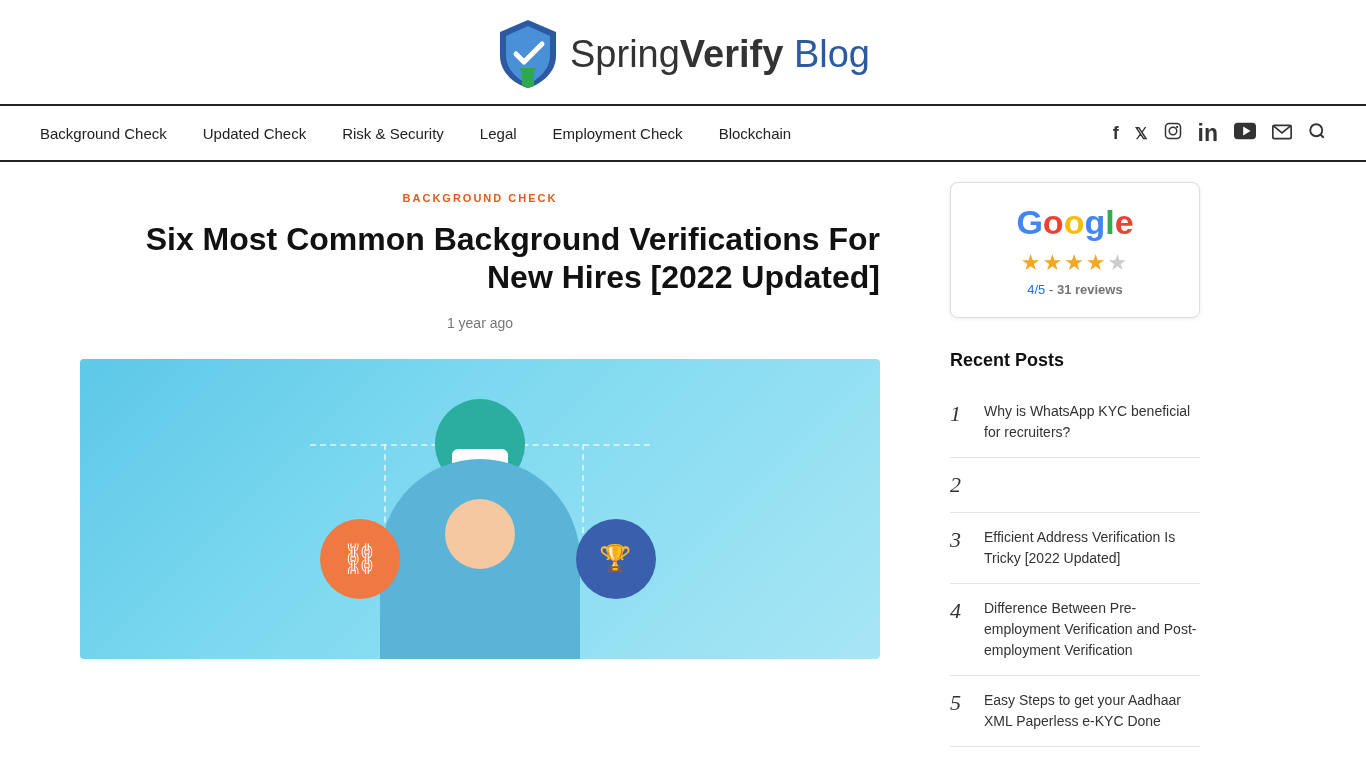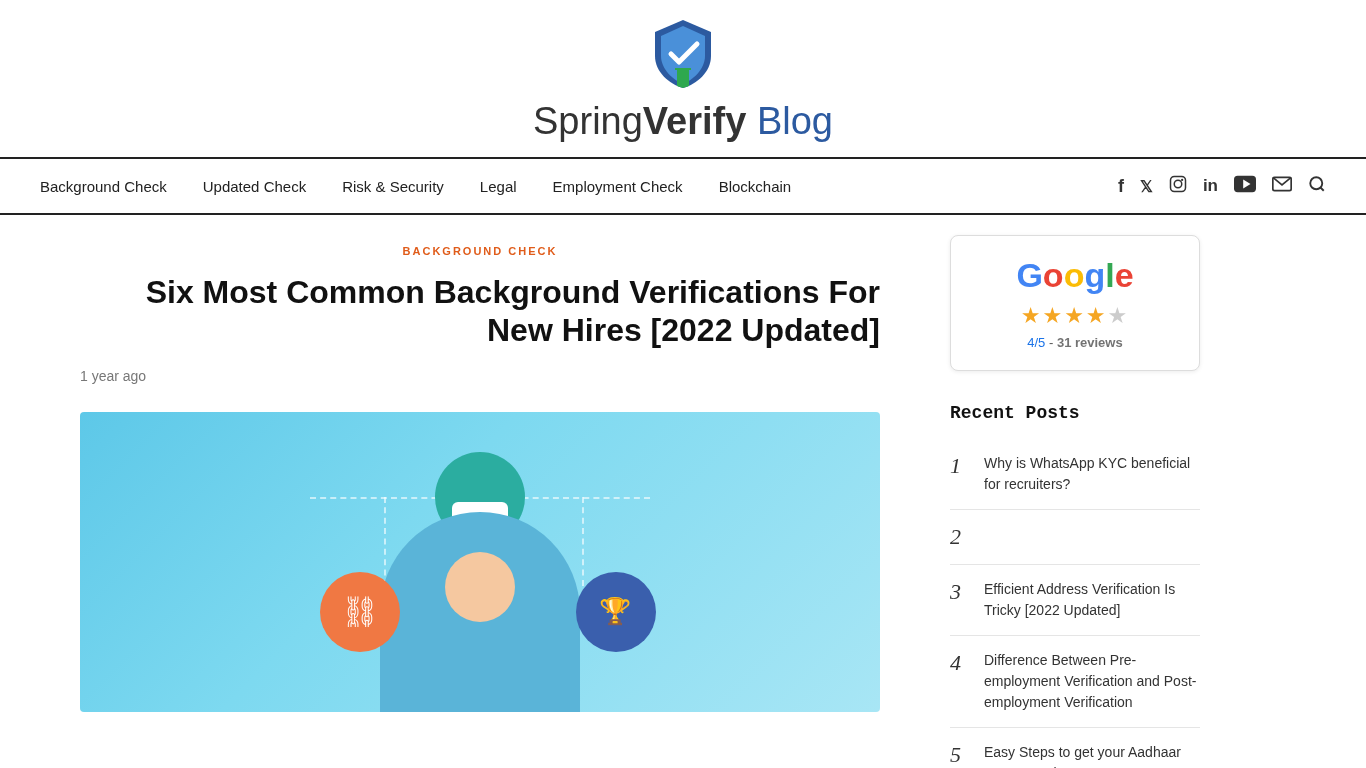--- a/index.html
+++ b/index.html
@@ -1,41 +1,41 @@
 <!DOCTYPE html>
 <html><head>
   <meta charset="utf-8">
   <style>
     * { margin: 0; padding: 0; box-sizing: border-box; }
     body { font-family: Georgia, 'Times New Roman', serif; background: #fff; color: #333; width: 1366px; min-height: 768px; overflow-x: hidden; }
 
     
     .header { display: flex; justify-content: center; align-items: center; padding: 18px 0 14px; border-bottom: 2px solid #222; }
-    .logo-wrap { display: flex; align-items: center; gap: 10px; flex-direction: column; }
+    .logo-wrap { display: flex; align-items: center; gap: 10px; }
     .logo-icon { width: 64px; height: 72px; position: relative; }
     .logo-text { font-size: 38px; font-weight: 400; color: #333; font-family: Arial, sans-serif; }
     .logo-text span.verify { font-weight: 700; }
     .logo-text span.blog { color: #2c5aa0; }
 
     
     .nav { display: flex; justify-content: space-between; align-items: center; padding: 0 40px; border-bottom: 2px solid #222; height: 56px; }
     .nav-links { display: flex; gap: 36px; align-items: center; }
     .nav-links a { text-decoration: none; color: #222; font-size: 15px; font-family: Arial, sans-serif; font-weight: 400; }
     .nav-icons { display: flex; gap: 16px; align-items: center; }
-    .nav-icon { font-size: 17px; color: #333; cursor: pointer; }
+    .nav-icon { font-size: 23px; color: #333; cursor: pointer; }
 
     
     .main-layout { display: flex; gap: 0; padding: 0; max-width: 1366px; margin: 0 auto; }
     .content-area { flex: 1; padding: 30px 60px 30px 80px; max-width: 940px; }
     .sidebar { width: 280px; padding: 20px 20px 20px 10px; flex-shrink: 0; }
 
     
     .category-label { color: #e05c1a; font-size: 11px; font-weight: 700; letter-spacing: 2px; text-transform: uppercase; font-family: Arial, sans-serif; text-align: center; margin-bottom: 16px; }
     .article-title { font-size: 32px; font-weight: 900; text-align: right; line-height: 1.2; color: #111; font-family: Arial, sans-serif; margin-bottom: 18px; }
-    .article-meta { color: #777; font-size: 14px; font-family: Arial, sans-serif; margin-bottom: 28px; }
+    .article-meta { text-align: center; color: #777; font-size: 14px; font-family: Arial, sans-serif; margin-bottom: 28px; }
     .article-image { width: 100%; height: 300px; background: linear-gradient(135deg, #5dc8e8 0%, #7dd9f0 40%, #a8e6f5 100%); border-radius: 4px; overflow: hidden; position: relative; display: flex; align-items: center; justify-content: center; }
 
     
     .illustration { position: relative; width: 100%; height: 100%; }
     .circle-teal { position: absolute; top: 40px; left: 50%; transform: translateX(-50%); width: 90px; height: 90px; background: #2bada0; border-radius: 50%; display: flex; align-items: center; justify-content: center; }
     .circle-orange { position: absolute; bottom: 60px; left: 30%; width: 80px; height: 80px; background: #f07843; border-radius: 50%; display: flex; align-items: center; justify-content: center; }
     .circle-blue { position: absolute; bottom: 60px; right: 28%; width: 80px; height: 80px; background: #3a5fad; border-radius: 50%; display: flex; align-items: center; justify-content: center; }
     .body-shape { position: absolute; bottom: 0; left: 50%; transform: translateX(-50%); width: 200px; height: 200px; background: #5ab4d8; border-radius: 50% 50% 0 0; }
     .head-shape { position: absolute; top: 140px; left: 50%; transform: translateX(-50%); width: 70px; height: 70px; background: #f5c8a0; border-radius: 50%; z-index: 5; }
     .card-shape { position: absolute; top: 50px; left: 50%; transform: translateX(-50%); width: 56px; height: 38px; background: white; border-radius: 6px; display: flex; flex-direction: column; align-items: center; justify-content: center; gap: 4px; }
@@ -52,21 +52,21 @@
     .google-text { font-size: 34px; font-weight: 700; font-family: Arial, sans-serif; margin-bottom: 8px; }
     .g-blue { color: #4285F4; }
     .g-red { color: #EA4335; }
     .g-yellow { color: #FBBC05; }
     .g-green { color: #34A853; }
     .stars { color: #f5a623; font-size: 22px; letter-spacing: 2px; margin-bottom: 6px; }
     .star-gray { color: #ccc; }
     .google-rating { font-size: 13px; color: #555; font-family: Arial, sans-serif; }
     .google-rating span { font-weight: 400; color: #1a73e8; }
 
-    .recent-posts-title { font-size: 18px; font-weight: 700; color: #111; font-family: Liberation Mono, monospace; margin-bottom: 16px; }
+    .recent-posts-title { font-size: 18px; font-weight: 700; color: #111; font-family: Liberation Sans, sans-serif; margin-bottom: 16px; }
     .recent-post-item { display: flex; gap: 14px; padding: 14px 0; border-bottom: 1px solid #e5e5e5; align-items: flex-start; }
     .post-number { font-size: 22px; font-style: italic; color: #333; font-family: Georgia, serif; min-width: 20px; }
     .post-link { text-decoration: none; color: #333; font-size: 14px; font-family: Arial, sans-serif; line-height: 1.5; }
   </style>
 </head>
 <body>
 
 <div>
   <div class="header">
     <div class="logo-wrap">

